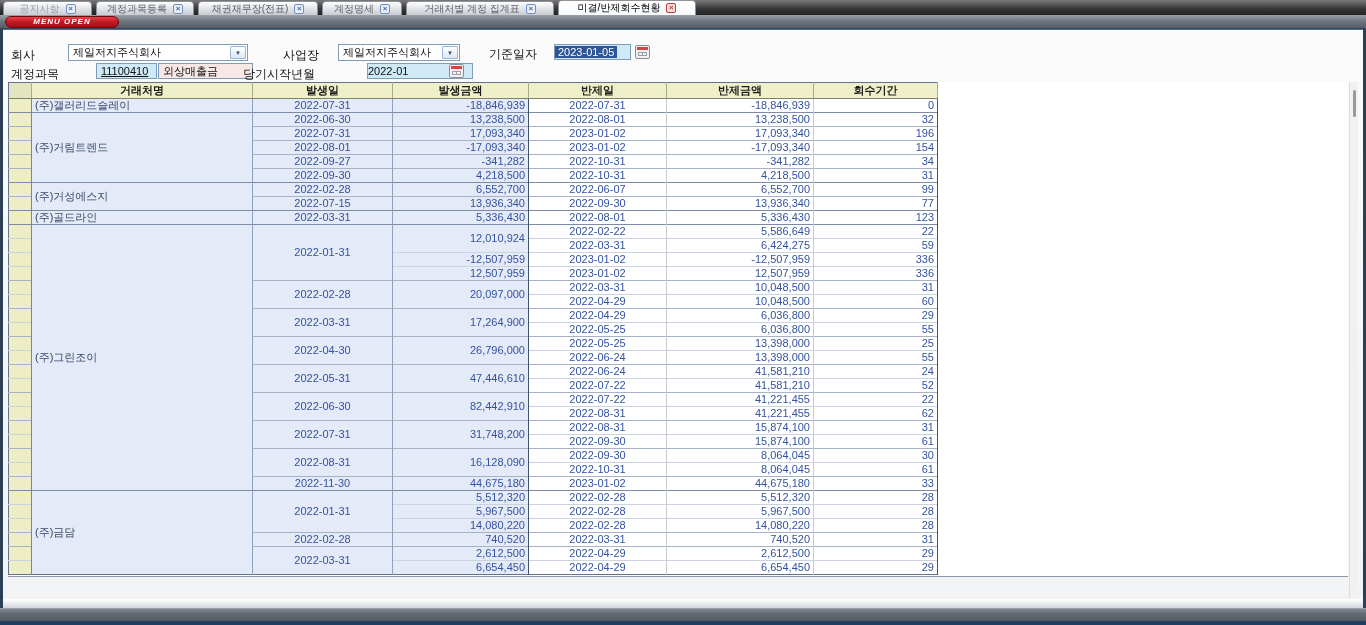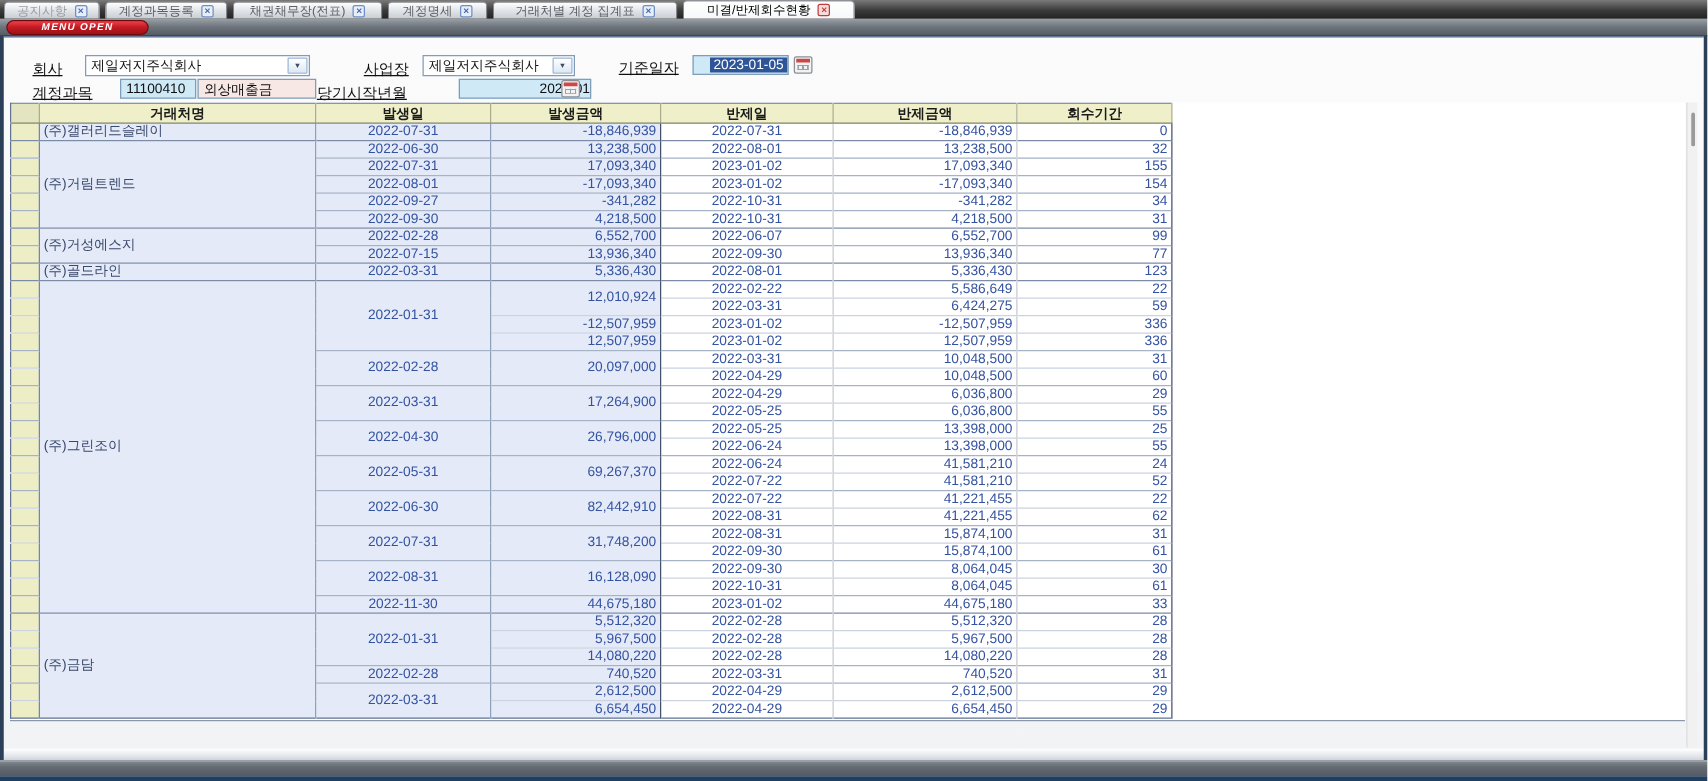--- a/index.html
+++ b/index.html
@@ -36,30 +36,30 @@
 
   .hscroll-strip { position:absolute; left:0; top:569px; width:1360px; height:10px;
     background:linear-gradient(180deg,#ffffff 0%,#e2e5ea 60%,#c9ced6 100%); }
 
   .statusbar { position:absolute; left:0; top:608px; width:1366px; height:13px;
     background:linear-gradient(180deg,#82888f 0%,#636a72 40%,#555b63 100%);
     border-top:1px solid #9aa0a7; z-index:6; }
   .bottombar { position:absolute; left:0; top:621px; width:1366px; height:4px; background:#1f3f60; z-index:6; }
 
   
-  .flabel { position:absolute; font-size:12px; color:#101010; text-align:center; white-space:nowrap;text-decoration:underline; }
+  .flabel { position:absolute; font-size:12px; color:#101010; text-align:left; white-space:nowrap; }
   .field { position:absolute; border:1px solid #7f9db9; font-size:11px; color:#101010;
     display:flex; align-items:center; overflow:hidden; white-space:nowrap; background:#fff; }
   .combo { padding-left:4px; }
   .combo .arrow { position:absolute; right:1px; top:1px; bottom:1px; width:16px;
     background:linear-gradient(180deg,#ffffff,#dce8f5); border:1px solid #9ab5d6; border-radius:1px;
     display:flex; align-items:center; justify-content:center; font-size:6px; color:#3c4c63; }
   .cyan { background:#cfe9f7; }
   .pink { background:#f7e8e6;text-align:center; }
-  .center { justify-content:flex-end; }
+  .center { justify-content:flex-start; }
   .sel-text { background:#2e5597; color:#fff; padding:0 3px; }
   .cal { position:absolute; width:15px; height:14px; border:1px solid #8a8f96; background:#f2f2f2; border-radius:2px; }
   .cal::before { content:""; position:absolute; left:1px; right:1px; top:1px; height:3px; background:#cf4646; }
   .cal::after { content:""; position:absolute; left:2px; right:2px; top:6px; bottom:2px;
     background:repeating-linear-gradient(90deg,#9aa0a6 0 1px,transparent 1px 4px),
                repeating-linear-gradient(0deg,#9aa0a6 0 1px,transparent 1px 3px); }
 
   
   .grid { position:absolute; left:5px; top:52px; width:1340px; height:495px; background:#fff;
     overflow:hidden; border-bottom:1px solid #8a96ab; }
@@ -80,21 +80,21 @@
   td.sdays{ background:#ffffff; color:#3352a0; text-align:right; border-right:1px solid #43536f; }
 
   .vscroll { position:absolute; left:1346px; top:52px; width:9px; height:516px;
     background:#f1f1f1; border-left:1px solid #dadde1; }
   .vthumb { position:absolute; left:3px; top:8px; width:3px; height:27px; background:#9a9a9a; border-radius:2px; }
 </style>
 </head>
 <body>
 
 <div class="tabstrip">
-  <div class="tab dimmed" style="width:77px">
+  <div class="tab dimmed" style="width:89px">
     <span>공지사항</span>
     <span class="tab-close">×</span>
   </div>
   <div class="tab" style="width:98px">
     <span>계정과목등록</span>
     <span class="tab-close">×</span>
   </div>
   <div class="tab" style="width:120px">
     <span>채권채무장(전표)</span>
     <span class="tab-close">×</span>
@@ -134,21 +134,21 @@
     <span class="arrow">▼</span>
   </div>
 
   <div class="flabel" style="left:486px; top:16px; width:60px;">기준일자</div>
   <div class="field cyan center" style="left:551px; top:14px; width:77px; height:16px;">
     <span class="sel-text">2023-01-05</span>
   </div>
   <div class="cal" style="left:632px; top:15px;"></div>
 
   <div class="flabel" style="left:8px; top:36px; width:78px;">계정과목</div>
-  <div class="field cyan" style="left:93px; top:33px; width:61px; height:16px; padding-left:4px;">11100410</div>
+  <div class="field cyan" style="left:93px; top:33px; width:61px; height:16px; padding-left:4px;text-decoration:underline;">11100410</div>
   <div class="field pink" style="left:155px; top:33px; width:95px; height:16px; padding-left:4px;">외상매출금</div>
 
   <div class="flabel" style="left:240px; top:36px; width:93px;">당기시작년월</div>
   <div class="field cyan center" style="left:336px; top:33px; width:106px; height:16px;margin-left:28px;">2022-01</div>
   <div class="cal" style="left:446px; top:34px;"></div>
 
   <div class="grid">
     <table>
       <colgroup>
         <col style="width:23px">
@@ -188,21 +188,21 @@
             <td class="sdate">2022-08-01</td>
             <td class="samt">13,238,500</td>
             <td class="sdays">32</td>
           </tr>
           <tr class="g">
             <td class="rh"></td>
             <td class="cdate">2022-07-31</td>
             <td class="camt">17,093,340</td>
             <td class="sdate">2023-01-02</td>
             <td class="samt">17,093,340</td>
-            <td class="sdays">155</td>
+            <td class="sdays">196</td>
           </tr>
           <tr class="g">
             <td class="rh"></td>
             <td class="cdate">2022-08-01</td>
             <td class="camt">-17,093,340</td>
             <td class="sdate">2023-01-02</td>
             <td class="samt">-17,093,340</td>
             <td class="sdays">154</td>
           </tr>
           <tr class="g">
@@ -314,21 +314,21 @@
           </tr>
           <tr class="">
             <td class="rh"></td>
             <td class="sdate">2022-06-24</td>
             <td class="samt">13,398,000</td>
             <td class="sdays">55</td>
           </tr>
           <tr class="g">
             <td class="rh"></td>
             <td class="cdate" rowspan="2">2022-05-31</td>
-            <td class="camt" rowspan="2">69,267,370</td>
+            <td class="camt" rowspan="2">47,446,610</td>
             <td class="sdate">2022-06-24</td>
             <td class="samt">41,581,210</td>
             <td class="sdays">24</td>
           </tr>
           <tr class="">
             <td class="rh"></td>
             <td class="sdate">2022-07-22</td>
             <td class="samt">41,581,210</td>
             <td class="sdays">52</td>
           </tr>

